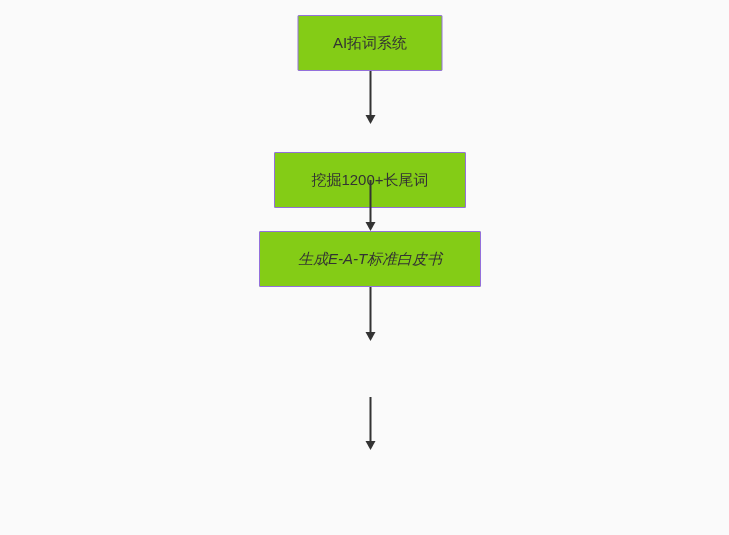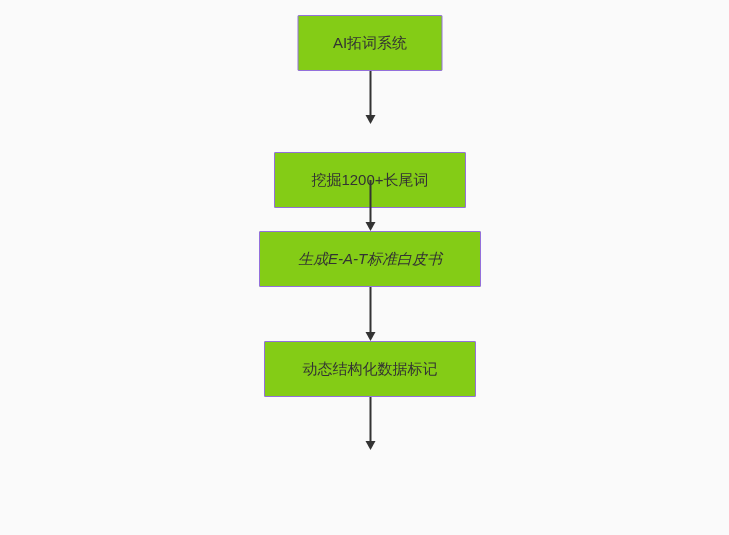--- a/index.html
+++ b/index.html
@@ -93,23 +93,20 @@
 
   <div class="node node-3">
     <span class="node-label">生成E-A-T标准白皮书</span>
   </div>
 
   <div class="arrow arrow-3">
     <div class="arrow-line"></div>
     <div class="arrow-head"></div>
   </div>
 
-  <div class="node node-4">
-    <span class="node-label">动态结构化数据标记</span>
-  </div>
 
   <div class="arrow arrow-4">
     <div class="arrow-line"></div>
     <div class="arrow-head"></div>
   </div>
 
 
 </div>
 
 </body></html>

